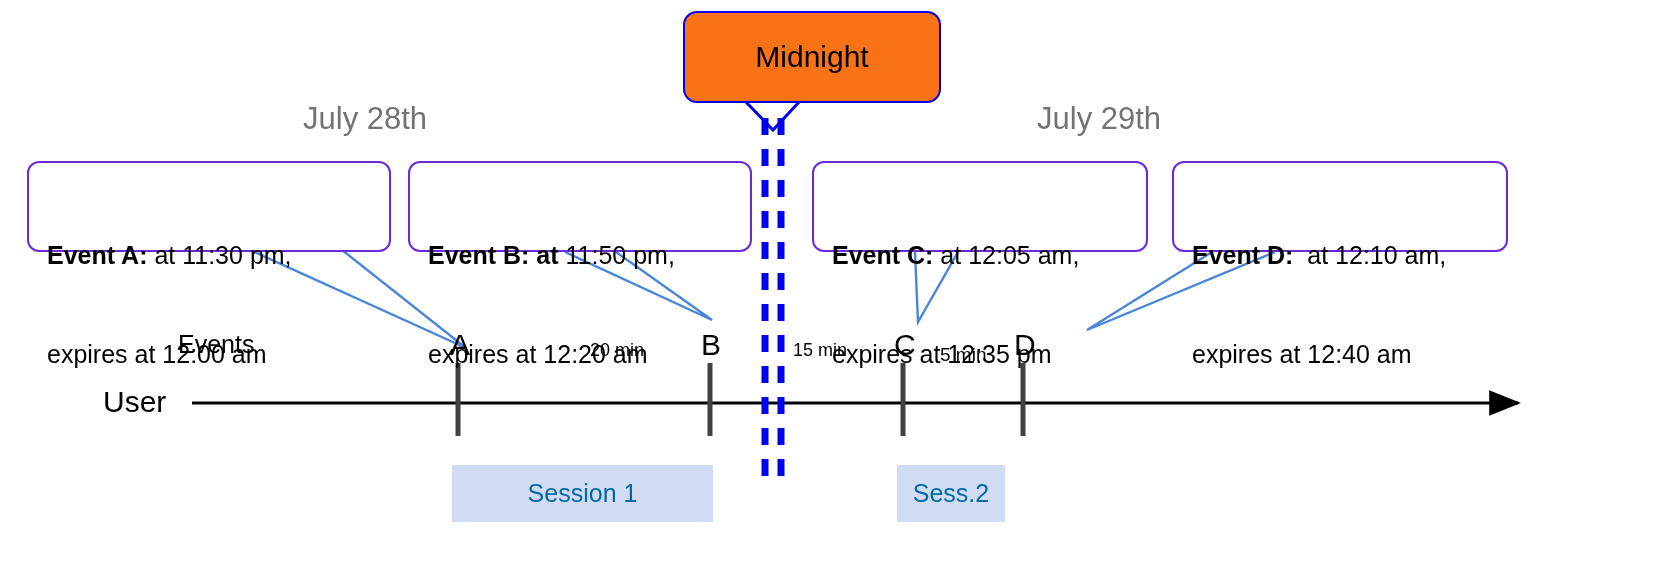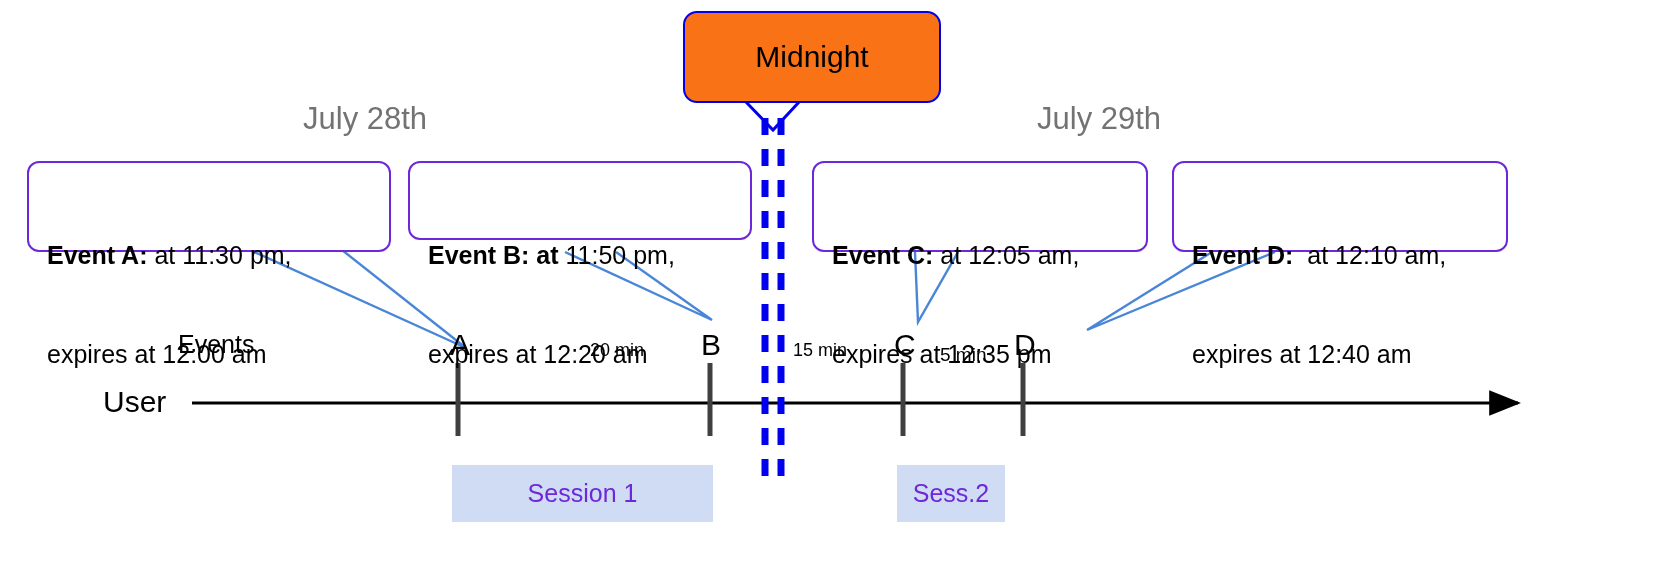--- a/index.html
+++ b/index.html
@@ -82,21 +82,21 @@
     font-size: 19px;
   }
   .session-box {
     position: absolute;
     box-sizing: border-box;
     background: #cfdcf4;
     display: flex;
     align-items: center;
     justify-content: center;
     font-size: 25px;
-    color: #6d28d9;
+    color: #0369a1;
     white-space: nowrap;
   }
 </style>
 </head>
 <body>
 
 <div id="canvas">
 
   <svg class="layer" viewBox="0 0 1668 578">
     <defs>
@@ -131,21 +131,21 @@
   </div>
 
   <div class="date-label" style="left:303px; top:101px;">July 28th</div>
   <div class="date-label" style="left:1037px; top:101px;">July 29th</div>
 
   <div class="callout" style="left:27px; top:161px; width:364px; height:91px;">
     <div><b>Event A:</b><span> at 11:30 pm,</span></div>
     <div>expires at 12:00 am</div>
   </div>
 
-  <div class="callout" style="left:408px; top:161px; width:344px; height:79px;">
+  <div class="callout" style="left:408px; top:161px; width:344px; height:91px;">
     <div><b>Event B: at</b><span> 11:50 pm,</span></div>
     <div>expires at 12:20 am</div>
   </div>
 
   <div class="callout" style="left:812px; top:161px; width:336px; height:91px;">
     <div><b>Event C:</b><span> at 12:05 am,</span></div>
     <div>expires at 12:35 pm</div>
   </div>
 
   <div class="callout" style="left:1172px; top:161px; width:336px; height:91px;">

